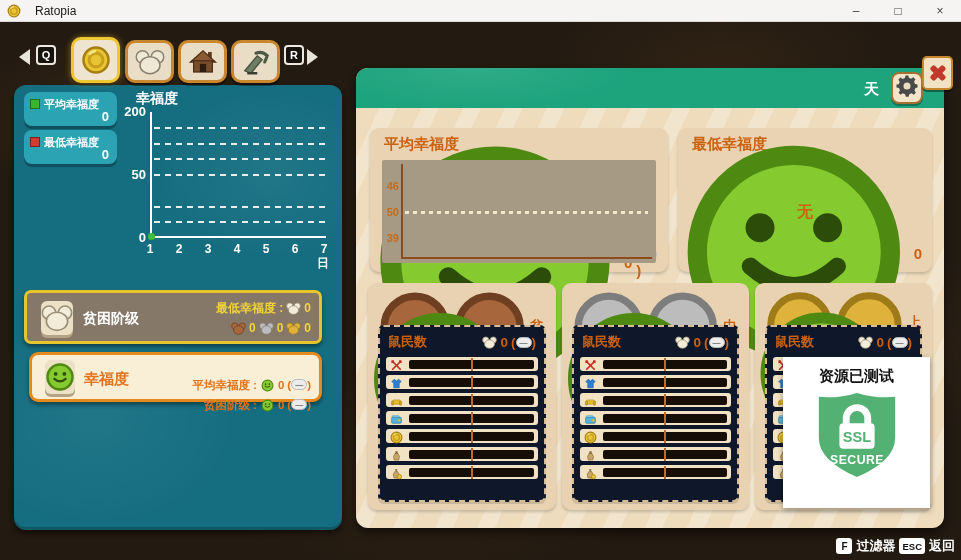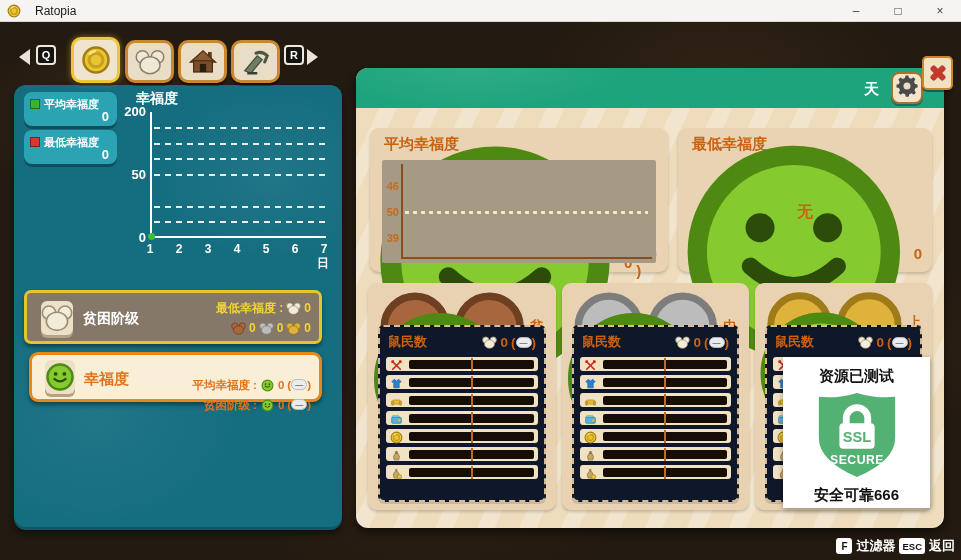--- a/index.html
+++ b/index.html
@@ -718,21 +718,20 @@
 
   <div class="ssl-overlay">
     <div class="ssl-title">资源已测试</div>
     <svg class="ssl-shield" viewBox="0 0 88 92">
       <path d="M44,3 Q64,9 83,7 L83,49 Q83,72 44,89 Q5,72 5,49 L5,7 Q24,9 44,3 Z" fill="#52b173"></path>
       <path d="M33,36 v-7 a11,11 0 0 1 22 0 v7" fill="none" stroke="#ffffff" stroke-width="7"></path>
       <rect x="26" y="34" width="36" height="26" rx="4" fill="#ffffff"></rect>
       <text x="44" y="53" text-anchor="middle" fill="#52b173" font-size="15" font-weight="bold" font-family="Liberation Sans, sans-serif" id="ssl-txt1">SSL</text>
       <text x="44" y="76" text-anchor="middle" fill="#ffffff" font-size="12.5" font-weight="bold" letter-spacing="0.5" font-family="Liberation Sans, sans-serif" id="ssl-txt2">SECURE</text>
     </svg>
-    <div class="ssl-caption">安全可靠666</div>
   </div>
 
   <div class="footer-hints">
     <span class="fkey">F</span>
     <span class="flabel">过滤器</span>
     <span class="fkey wide">ESC</span>
     <span class="flabel">返回</span>
   </div>
 </div>
 

